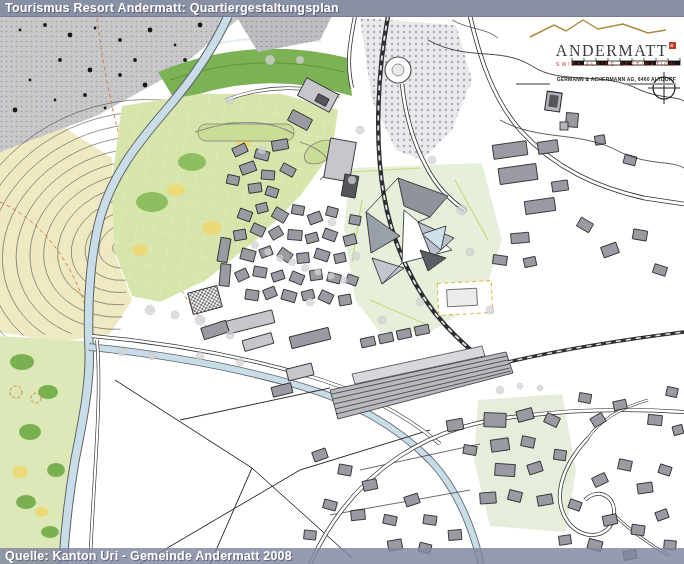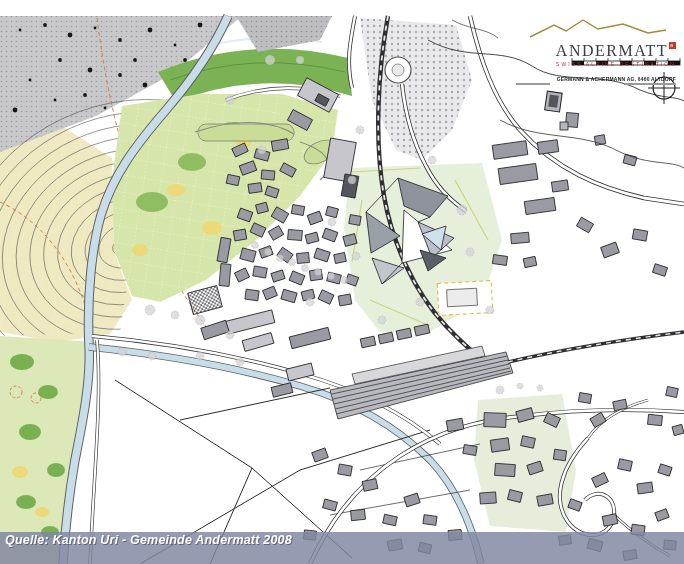--- a/index.html
+++ b/index.html
@@ -2,21 +2,21 @@
 <html><head>
 <meta charset="utf-8">
 <style>
   html,body{margin:0;padding:0;background:#e8e8e8;font-family:"Liberation Sans",sans-serif;}
   #stage{position:relative;width:684px;height:564px;overflow:hidden;background:#ffffff;}
   #map-svg{position:absolute;left:0;top:0;}
   .bar{position:absolute;left:0;width:684px;color:#ffffff;font-weight:bold;
        font-size:12.5px;line-height:16px;padding-left:5px;box-sizing:border-box;
        text-shadow:1px 1px 0 rgba(40,40,60,.45);letter-spacing:.2px;}
   #top-bar{top:0;height:17px;background:#8a90a4;border-bottom:1px solid #767d95;}
-  #bottom-bar{bottom:0;height:32px;background:rgba(128,135,160,.83);font-style:italic;}
+  #bottom-bar{bottom:0;height:16px;background:rgba(128,135,160,.83);}
   #logo-block{position:absolute;top:18px;right:8px;width:160px;text-align:right;}
   #logo-name{font-family:"Liberation Serif",serif;font-size:16px;letter-spacing:1.5px;
              color:#3a3a44;font-weight:normal;white-space:nowrap;}
   #logo-mark{display:inline-block;vertical-align:top;margin-left:1px;width:7px;height:7px;
              background:#c23a28;color:#fff;font-size:5px;line-height:7px;text-align:center;
              font-family:"Liberation Sans",sans-serif;}
   #logo-tagline{font-size:5px;letter-spacing:2.1px;color:#b8382e;margin-top:1px;white-space:nowrap;}
   #credits{margin-top:9px;font-size:5px;font-weight:bold;color:#222;letter-spacing:.2px;white-space:nowrap;}
   .credit-sub{margin-top:1px;height:3px;display:flex;justify-content:space-between;}
   .credit-sub i{display:block;height:2px;background:#9a9a9a;}
@@ -409,17 +409,20 @@
   </svg>
   <div id="logo-name"><span>ANDERMATT</span><span id="logo-mark">a</span></div>
   <div id="logo-tagline">SWISS ALPINE DESTINATION</div>
   <div id="credits">GERMANN &amp; ACHERMANN AG, 6460 ALTDORF</div>
   <div class="credit-sub">
     <i style="width:34px"></i>
         <i style="width:52px"></i>
   </div>
 </div>
 
+<div id="top-bar" class="bar">
+  <span>Tourismus Resort Andermatt: Quartiergestaltungsplan</span>
+</div>
 <div id="bottom-bar" class="bar">
   <span>Quelle: Kanton Uri - Gemeinde Andermatt 2008</span>
 </div>
 
 </div>
 
 </body></html>

